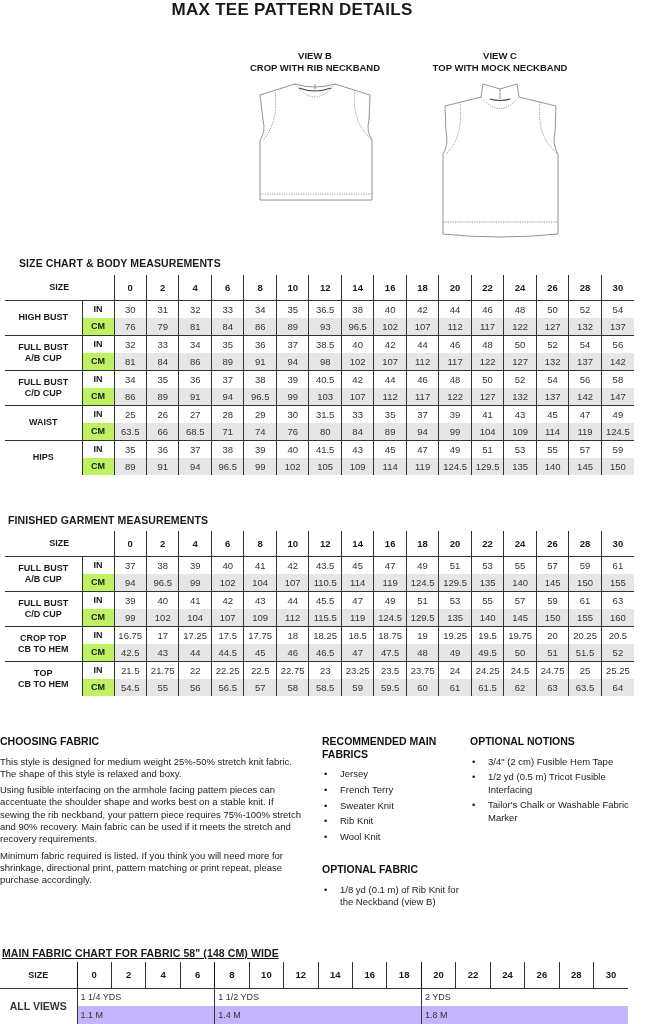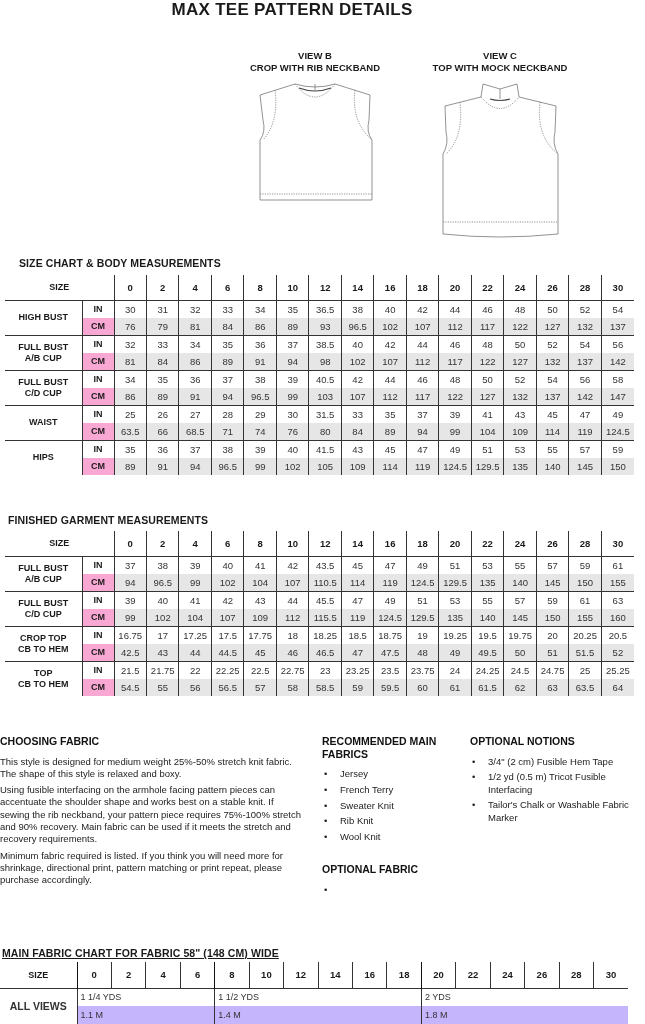--- a/index.html
+++ b/index.html
@@ -16,21 +16,21 @@
 
   table.chart { position: absolute; border-collapse: collapse; font-size: 9.5px; table-layout: fixed; }
   table.chart td, table.chart th { text-align: center; padding: 0; height: 17px; line-height: 17px; overflow: hidden; white-space: nowrap; }
   table.chart th { font-weight: bold; height: 25px; border-left: 1.5px solid #333; }
   table.chart th.size-head { border-left: none; font-size: 9px; }
   table.chart thead tr { border-bottom: 1.5px solid #333; }
   table.chart td.meas { font-weight: bold; font-size: 9px; line-height: 11px; }
   table.chart td.unit { font-weight: bold; font-size: 9px; border-left: 1.5px solid #333; }
   table.chart td.val { border-left: 1.5px solid #333; color: #333; }
   table.chart tr.cm td.val, table.chart tr.cm td.unit { background: #e6e6e6; }
-  table.chart tr.cm td.unit { background: #f9a8d4; }
+  table.chart tr.cm td.unit { background: #bef264; }
   table.chart tbody tr.cm { border-bottom: 1.5px solid #333; }
   table.chart tbody tr.cm.last { border-bottom: none; }
 
   .col { position: absolute; font-size: 9.5px; line-height: 12.3px; color: #222; }
   .col h3 { font-size: 10.5px; font-weight: bold; line-height: 12.5px; margin-bottom: 8px; color: #111; }
   .col p { margin-bottom: 4px; }
   .col ul { list-style: none; }
   .col li { position: relative; padding-left: 18px; margin-bottom: 3.5px; }
   .col li .bullet { position: absolute; left: 2px; top: 0; }
 
@@ -562,21 +562,21 @@
   <h3>RECOMMENDED MAIN FABRICS</h3>
   <ul id="rec-list">
       <li><span class="bullet">•</span><span>Jersey</span></li>
       <li><span class="bullet">•</span><span>French Terry</span></li>
       <li><span class="bullet">•</span><span>Sweater Knit</span></li>
       <li><span class="bullet">•</span><span>Rib Knit</span></li>
       <li><span class="bullet">•</span><span>Wool Knit</span></li>
     </ul>
   <h3 style="margin-top:20px;">OPTIONAL FABRIC</h3>
   <ul id="optfab-list">
-      <li><span class="bullet">•</span></li>
+      <li><span class="bullet">•</span><span>1/8 yd (0.1 m) of Rib Knit for the Neckband (view B)</span></li>
     </ul>
 </div>
 
 <div class="col" style="top:735px;left:470px;width:175px;">
   <h3>OPTIONAL NOTIONS</h3>
   <ul id="notions-list">
       <li><span class="bullet">•</span><span>3/4" (2 cm) Fusible Hem Tape</span></li>
       <li><span class="bullet">•</span><span>1/2 yd (0.5 m) Tricot Fusible Interfacing</span></li>
       <li><span class="bullet">•</span><span>Tailor's Chalk or Washable Fabric Marker</span></li>
     </ul>

